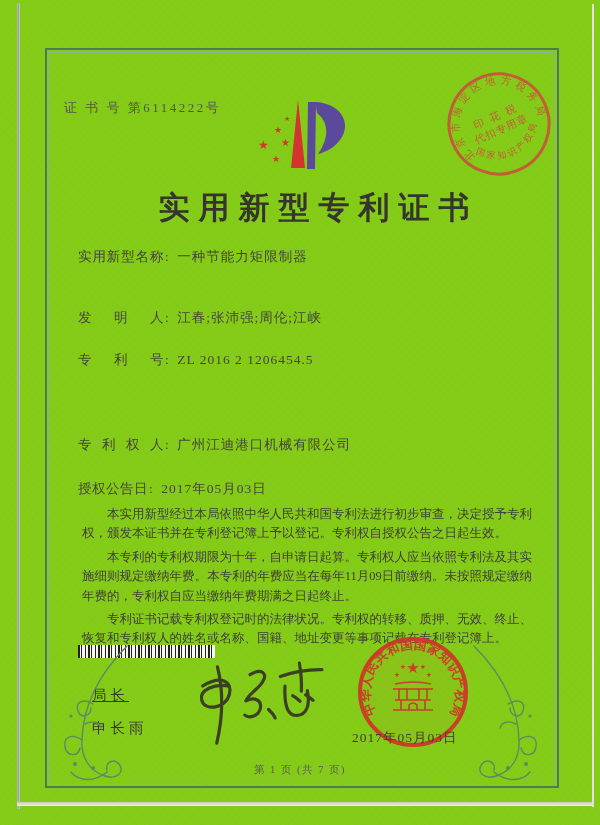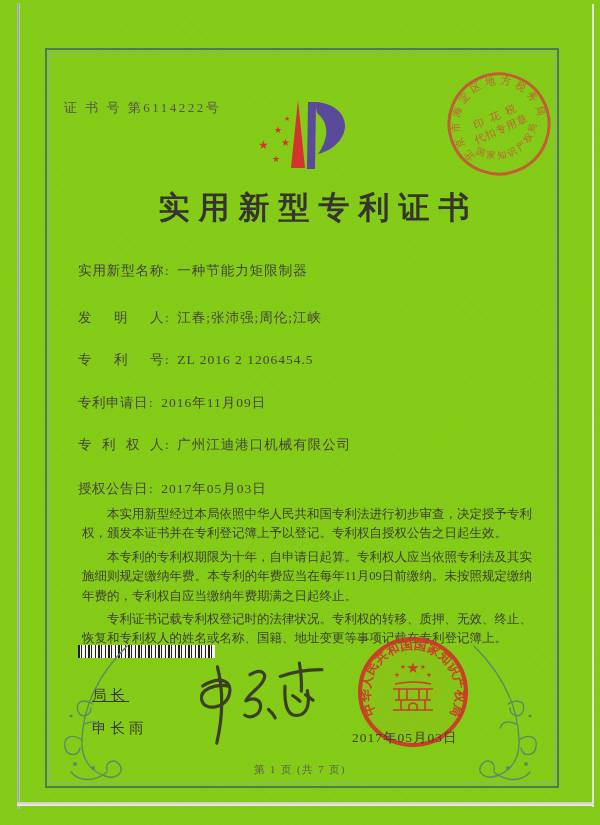--- a/index.html
+++ b/index.html
@@ -110,31 +110,28 @@
       <text x="36" y="25" font-size="7">★</text>
       <text x="26" y="37" font-size="9">★</text>
       <text x="10" y="53" font-size="12">★</text>
       <text x="33" y="50" font-size="10">★</text>
       <text x="24" y="66" font-size="9">★</text>
     </g>
   </svg>
 
   <div class="title">实用新型专利证书</div>
 
-  <div class="field-row" style="top:262px">
+  <div class="field-row" style="top:248px">
     <span class="row-label">实用新型名称</span><span class="row-colon">:</span><span class="row-value">一种节能力矩限制器</span>
   </div>
   <div class="field-row" style="top:309px">
     <span class="row-label">发明人</span><span class="row-colon">:</span><span class="row-value">江春;张沛强;周伦;江峡</span>
   </div>
   <div class="field-row" style="top:351px">
     <span class="row-label">专利号</span><span class="row-colon">:</span><span class="row-value">ZL 2016 2 1206454.5</span>
-  </div>
-  <div class="field-row" style="top:394px">
-    <span class="row-label tight">专利申请日</span><span class="row-colon">:</span><span class="row-value">2016年11月09日</span>
   </div>
   <div class="field-row" style="top:436px">
     <span class="row-label">专利权人</span><span class="row-colon">:</span><span class="row-value">广州江迪港口机械有限公司</span>
   </div>
   <div class="field-row" style="top:480px">
     <span class="row-label tight">授权公告日</span><span class="row-colon">:</span><span class="row-value">2017年05月03日</span>
   </div>
 
   <div class="body-text">
     <p>本实用新型经过本局依照中华人民共和国专利法进行初步审查，决定授予专利权，颁发本证书并在专利登记簿上予以登记。专利权自授权公告之日起生效。</p>

